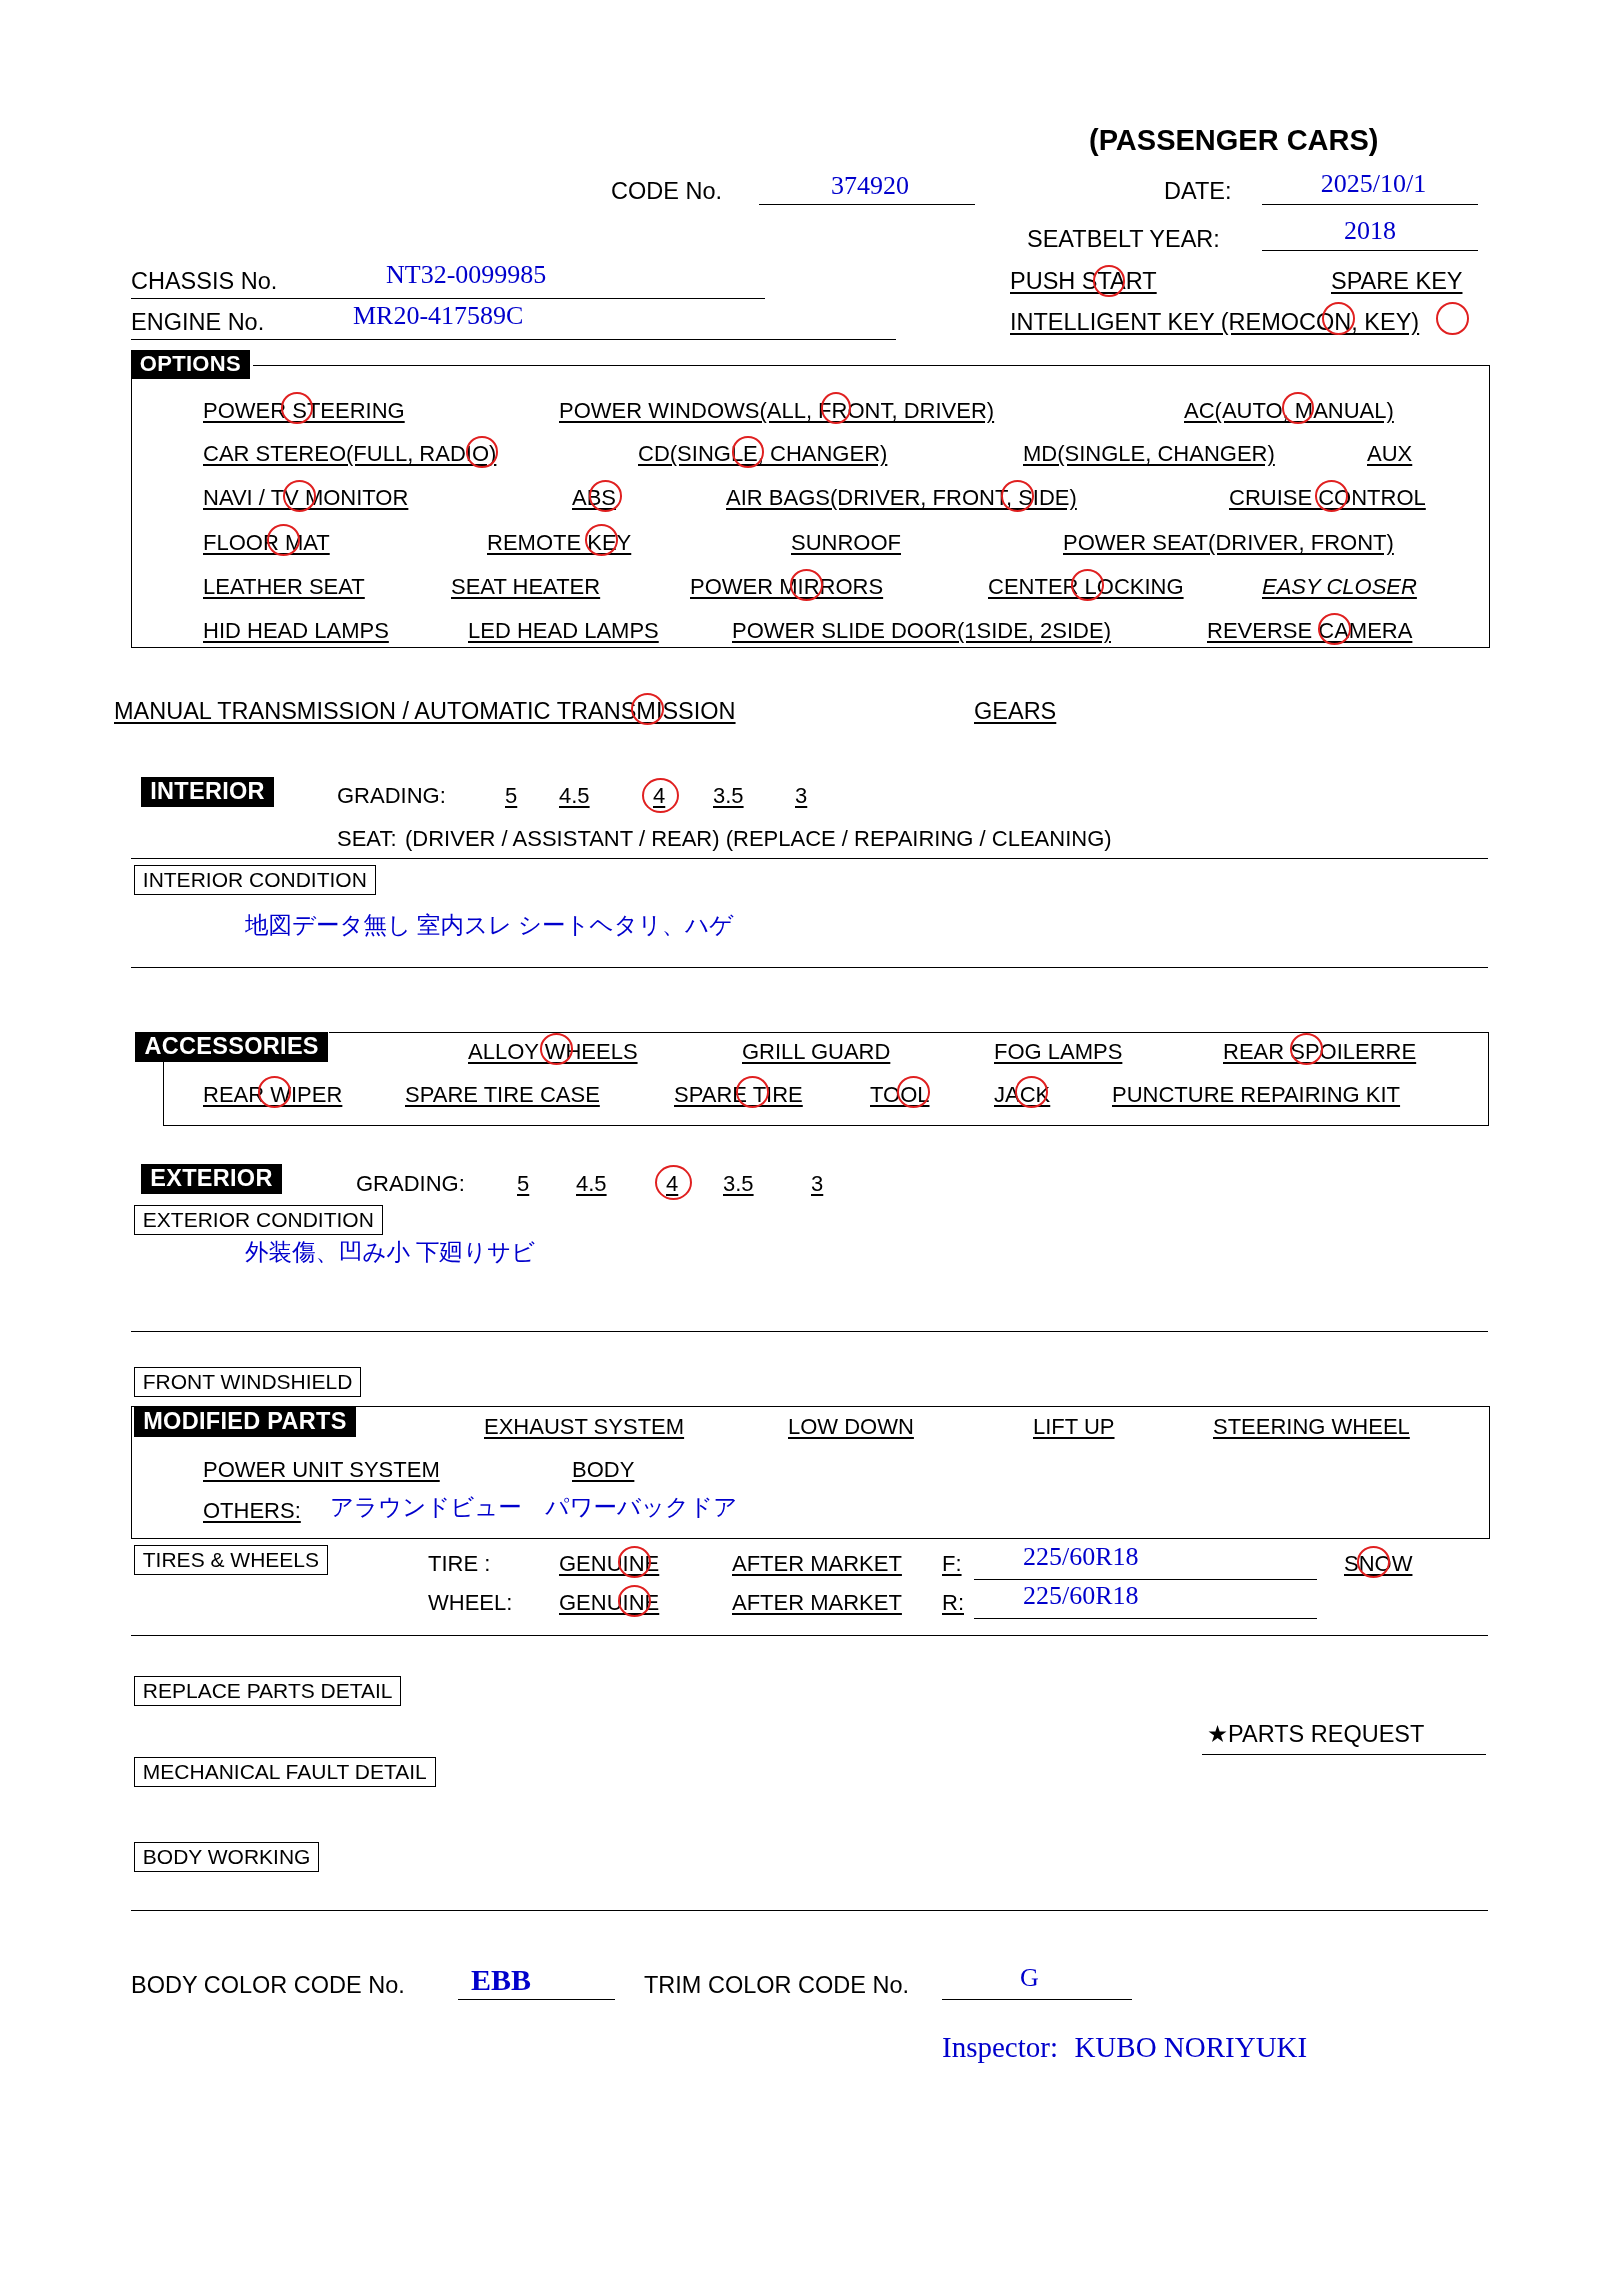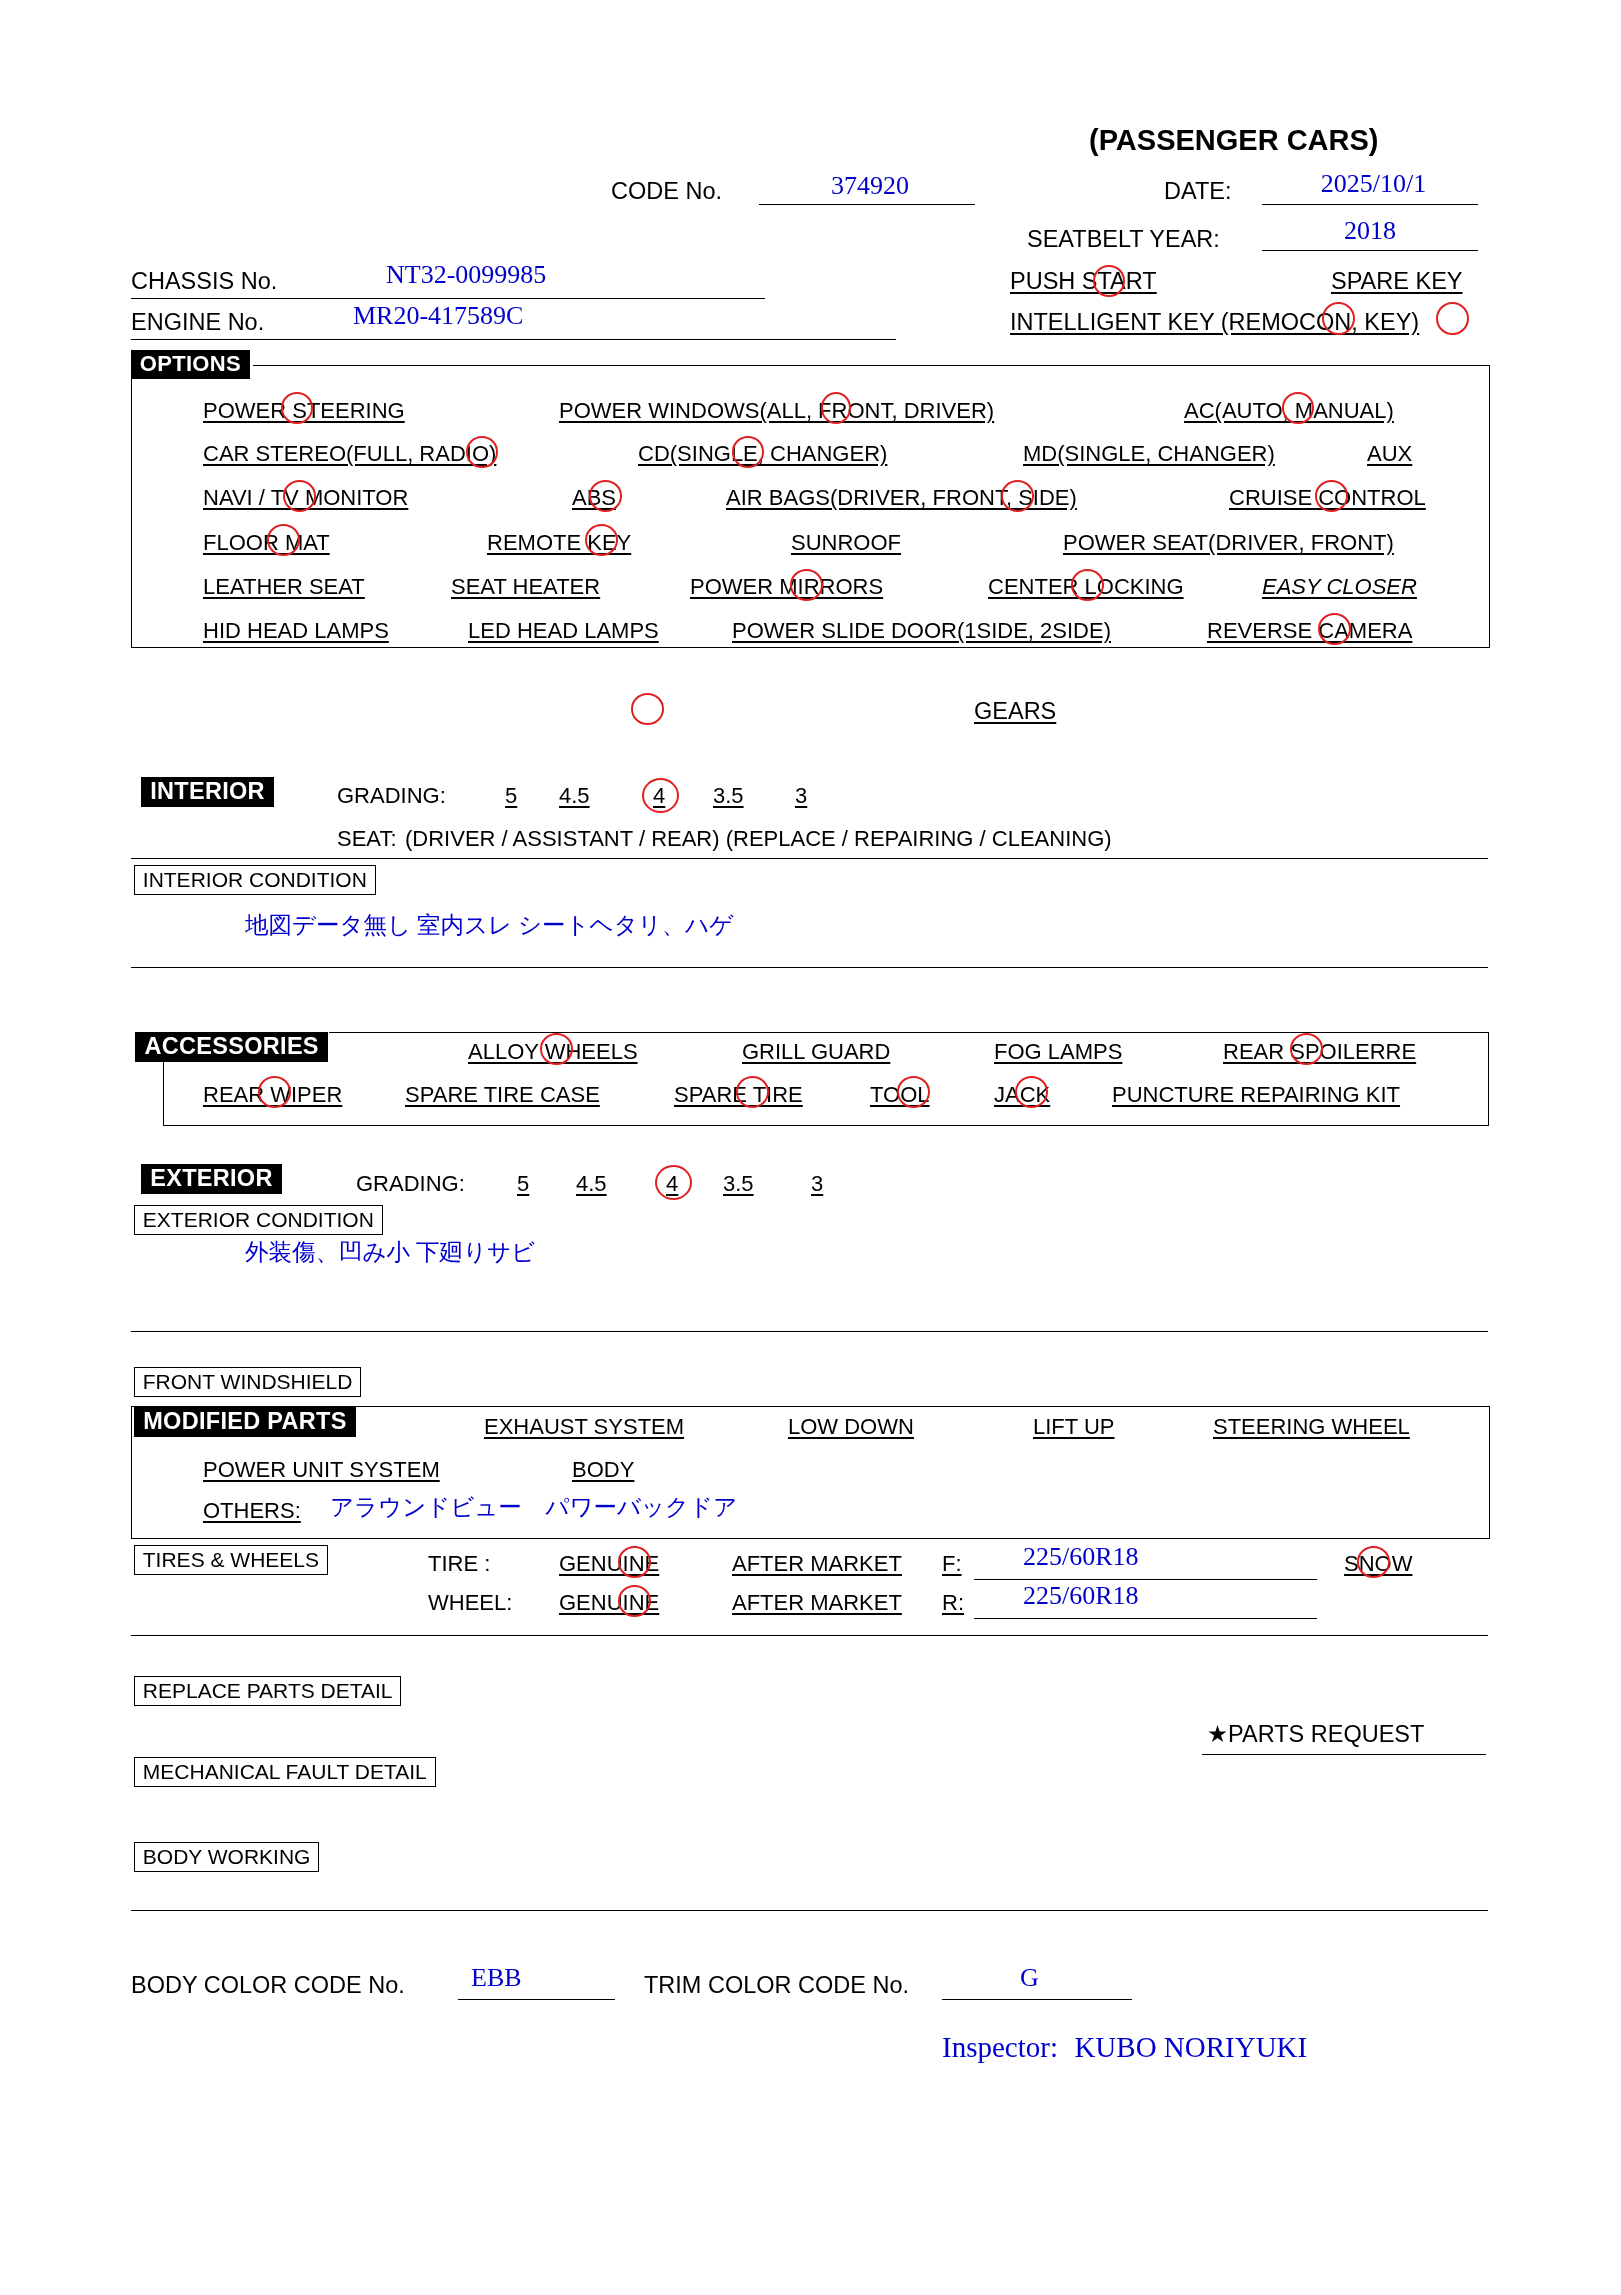--- a/index.html
+++ b/index.html
@@ -113,20 +113,21 @@
   <div class="abs f34 ul" style="left:1262px; top:574px;font-style:italic;">EASY CLOSER</div>
   <div class="circ" style="left:790px; top:569px; width:29px; height:27.5px;"></div>
   <div class="circ" style="left:1071px; top:569px; width:29px; height:27.5px;"></div>
 
   <div class="abs f34 ul" style="left:203px; top:618px;">HID HEAD LAMPS</div>
   <div class="abs f34 ul" style="left:468px; top:618px;">LED HEAD LAMPS</div>
   <div class="abs f34 ul" style="left:732px; top:618px;">POWER SLIDE DOOR(1SIDE,  2SIDE)</div>
   <div class="abs f34 ul" style="left:1207px; top:618px;">REVERSE CAMERA</div>
   <div class="circ" style="left:1318px; top:613px; width:29px; height:27.5px;"></div>
 
+  <div class="abs f36 ul" style="left:114px; top:698px;">MANUAL TRANSMISSION / AUTOMATIC TRANSMISSION</div>
   <div class="abs f36 ul" style="left:974px; top:698px;">GEARS</div>
   <div class="circ" style="left:631px; top:693px; width:29px; height:27.5px;"></div>
 
   <div class="abs" style="left:141px; top:777px;">
     <span class="blk f36">INTERIOR</span>
   </div>
   <div class="abs f34" style="left:337px; top:783px;">GRADING:</div>
   <div class="abs f34 ul" style="left:505px; top:783px;">5</div>
   <div class="abs f34 ul" style="left:559px; top:783px;">4.5</div>
   <div class="abs f34 ul" style="left:653px; top:783px;">4</div>
@@ -234,21 +235,21 @@
   <div class="abs" style="left:134px; top:1757px;">
     <span class="lbox f32">MECHANICAL FAULT DETAIL</span>
   </div>
 
   <div class="abs" style="left:134px; top:1842px;">
     <span class="lbox f32">BODY WORKING</span>
   </div>
   <div class="abs line" style="left:131px; top:1910px; width:1357px;"></div>
 
   <div class="abs f36" style="left:131px; top:1972px;">BODY COLOR CODE No.</div>
-  <div class="abs hand" style="left:471px; top:1963px; font-size:26px;">EBB</div>
+  <div class="abs hand" style="left:471px; top:1963px; font-size:30px;font-weight:bold;">EBB</div>
   <div class="abs line" style="left:458px; top:1999px; width:157px;"></div>
 
   <div class="abs f36" style="left:644px; top:1972px;">TRIM COLOR CODE No.</div>
   <div class="abs hand" style="left:1020px; top:1963px; font-size:26px;">G</div>
   <div class="abs line" style="left:942px; top:1999px; width:190px;"></div>
 
   <div class="abs hand" style="left:942px; top:2031px; font-size:29px;">
     <span>Inspector:</span>
     <span style="margin-left:9.2px;">KUBO NORIYUKI</span>
   </div>

